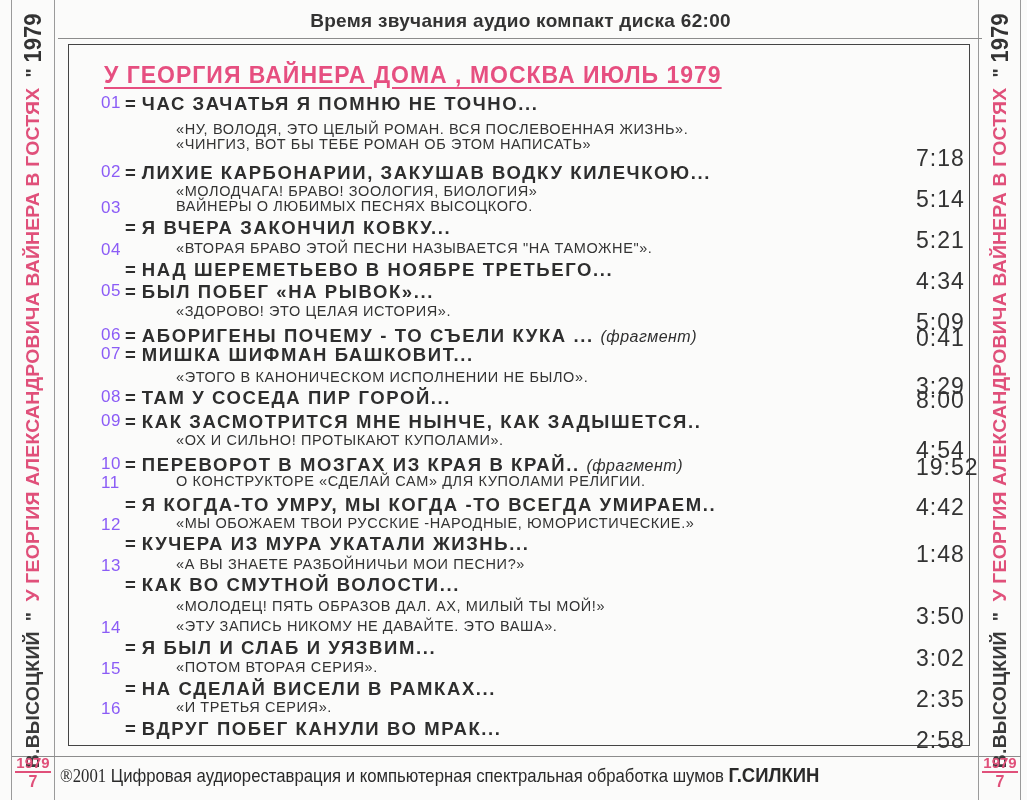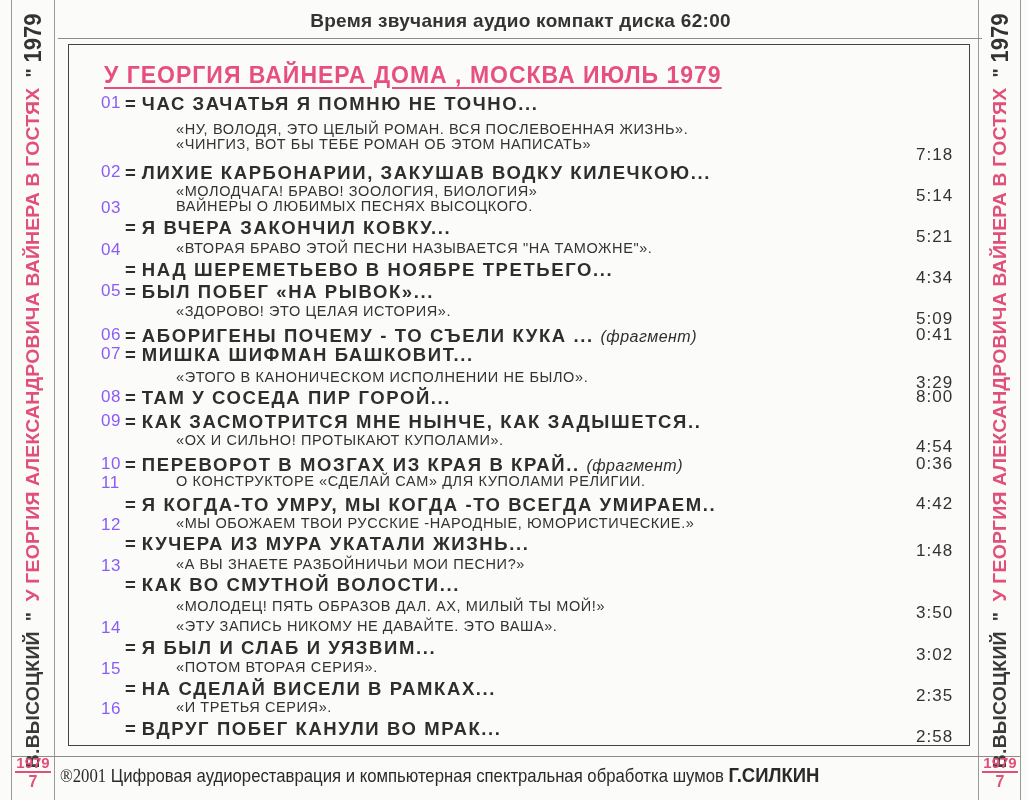--- a/index.html
+++ b/index.html
@@ -47,21 +47,21 @@
     font-size: 23px; font-weight: bold; color: #e64f80; letter-spacing: 1px;
     text-decoration: underline; text-decoration-thickness: 2px; text-underline-offset: 4px;
     white-space: nowrap;
   }
   .row { position: absolute; left: 78px; white-space: nowrap; }
   .num { position: absolute; left: 0; width: 30px; font-size: 17px; color: #8b5cf6; letter-spacing: 0.5px; margin-left: 23px; }
   .song { position: absolute; left: 47px; font-size: 18.5px; font-weight: bold; color: #2e2e2e; letter-spacing: 1.6px; }
   .song .eq { letter-spacing: 0; margin-right: 6px; }
   .song .frag { font-weight: normal; font-style: italic; font-size: 16px; letter-spacing: 0.5px; }
   .quote { position: absolute; left: 70px; font-size: 14.5px; color: #333; letter-spacing: 0.6px; margin-left: 28px; }
-  .dur { position: absolute; left: 838px; font-size: 17px; color: #333; letter-spacing: 1px; }
+  .dur { position: absolute; left: 838px; font-size: 23px; color: #333; letter-spacing: 1px; }
   .footer {
     position: absolute; left: 60px; top: 763px; width: 920px;
     font-size: 19px; color: #2a2a2a; white-space: nowrap;
     transform: scaleX(0.88); transform-origin: left center;
   }
   .footer .copy { font-family: "Liberation Serif", serif; font-size: 19px; }
   .footer .name { font-weight: bold; font-size: 21px; }
 </style>
 </head>
 <body>
@@ -185,21 +185,21 @@
     </div>
     <div class="row" style="top: 432px;">
       <span class="quote">«ОХ И СИЛЬНО! ПРОТЫКАЮТ КУПОЛАМИ».</span>
     </div>
     <div class="row" style="top: 437px;">
       <span class="dur">4:54</span>
     </div>
     <div class="row" style="top: 454px;">
       <span class="num">10</span>
       <span class="song"><span class="eq">=</span><span>ПЕРЕВОРОТ В МОЗГАХ ИЗ КРАЯ В КРАЙ..</span> <span class="frag">(фрагмент)</span></span>
-      <span class="dur">0:36</span>
+      <span class="dur">19:52</span>
     </div>
     <div class="row" style="top: 473px;">
       <span class="num">11</span>
       <span class="quote">О КОНСТРУКТОРЕ «СДЕЛАЙ САМ» ДЛЯ КУПОЛАМИ РЕЛИГИИ.</span>
     </div>
     <div class="row" style="top: 494px;">
       <span class="song"><span class="eq">=</span><span>Я КОГДА-ТО УМРУ, МЫ КОГДА -ТО ВСЕГДА УМИРАЕМ..</span></span>
       <span class="dur">4:42</span>
     </div>
     <div class="row" style="top: 515px;">

